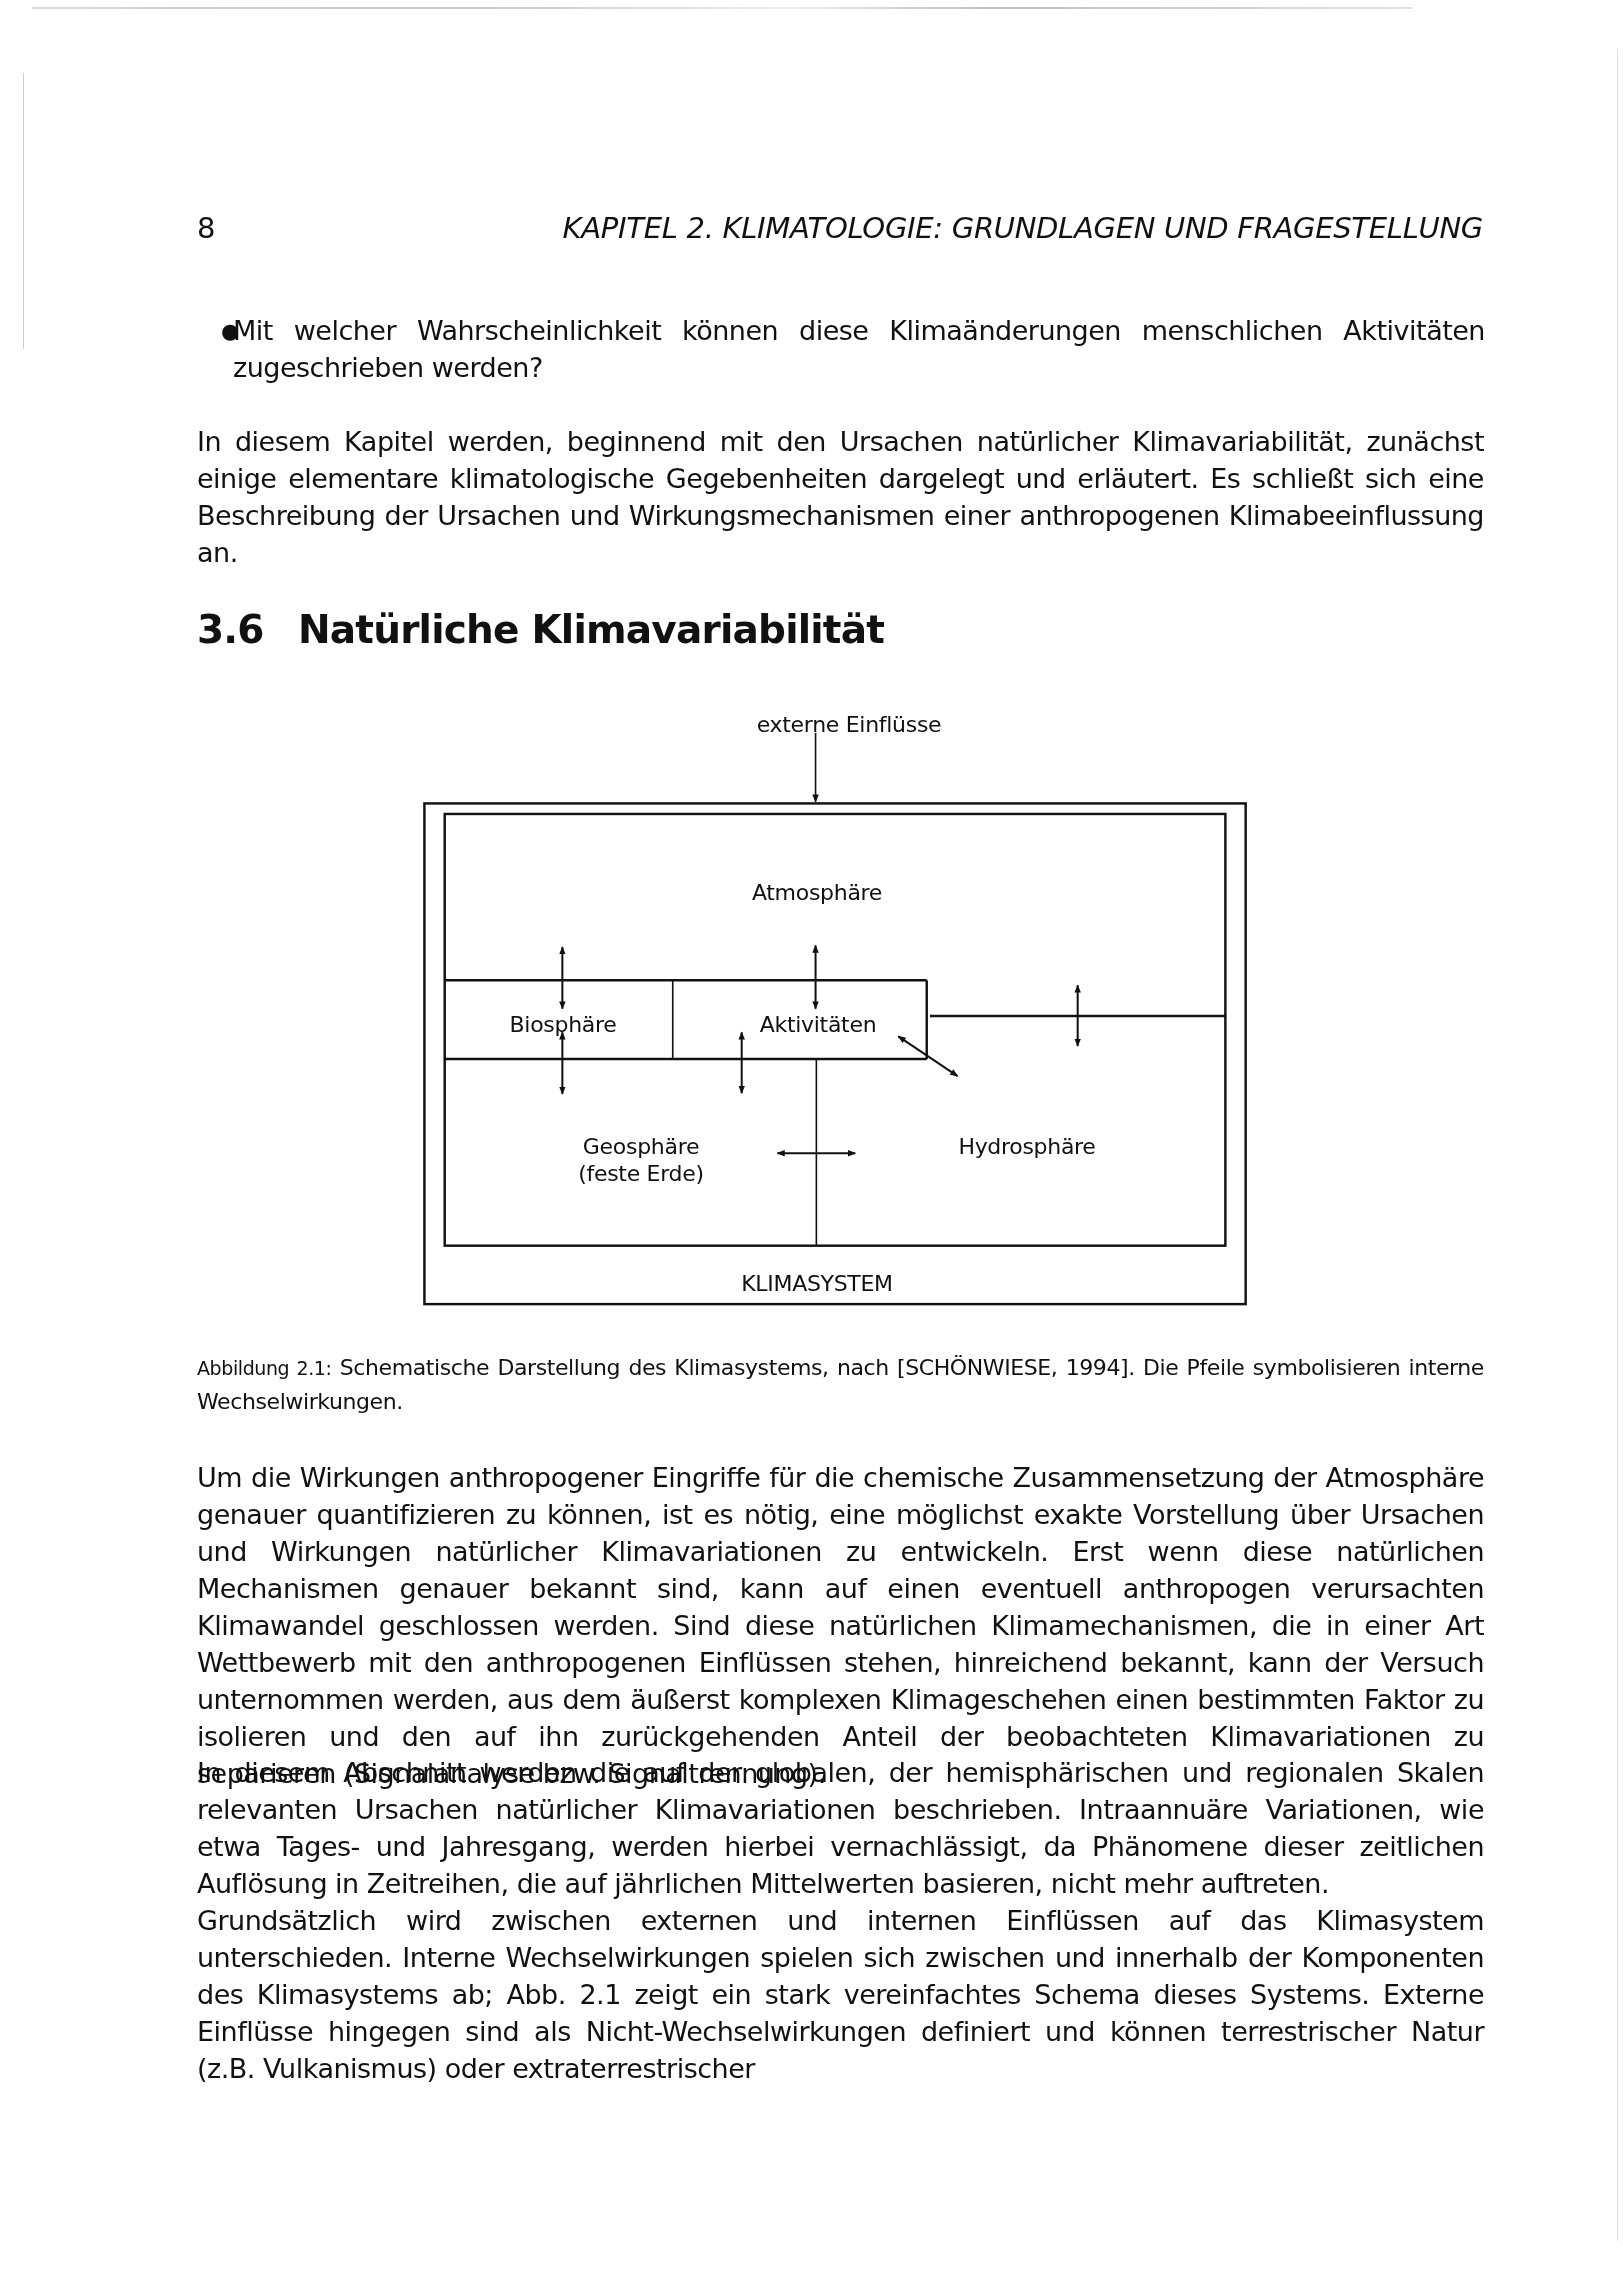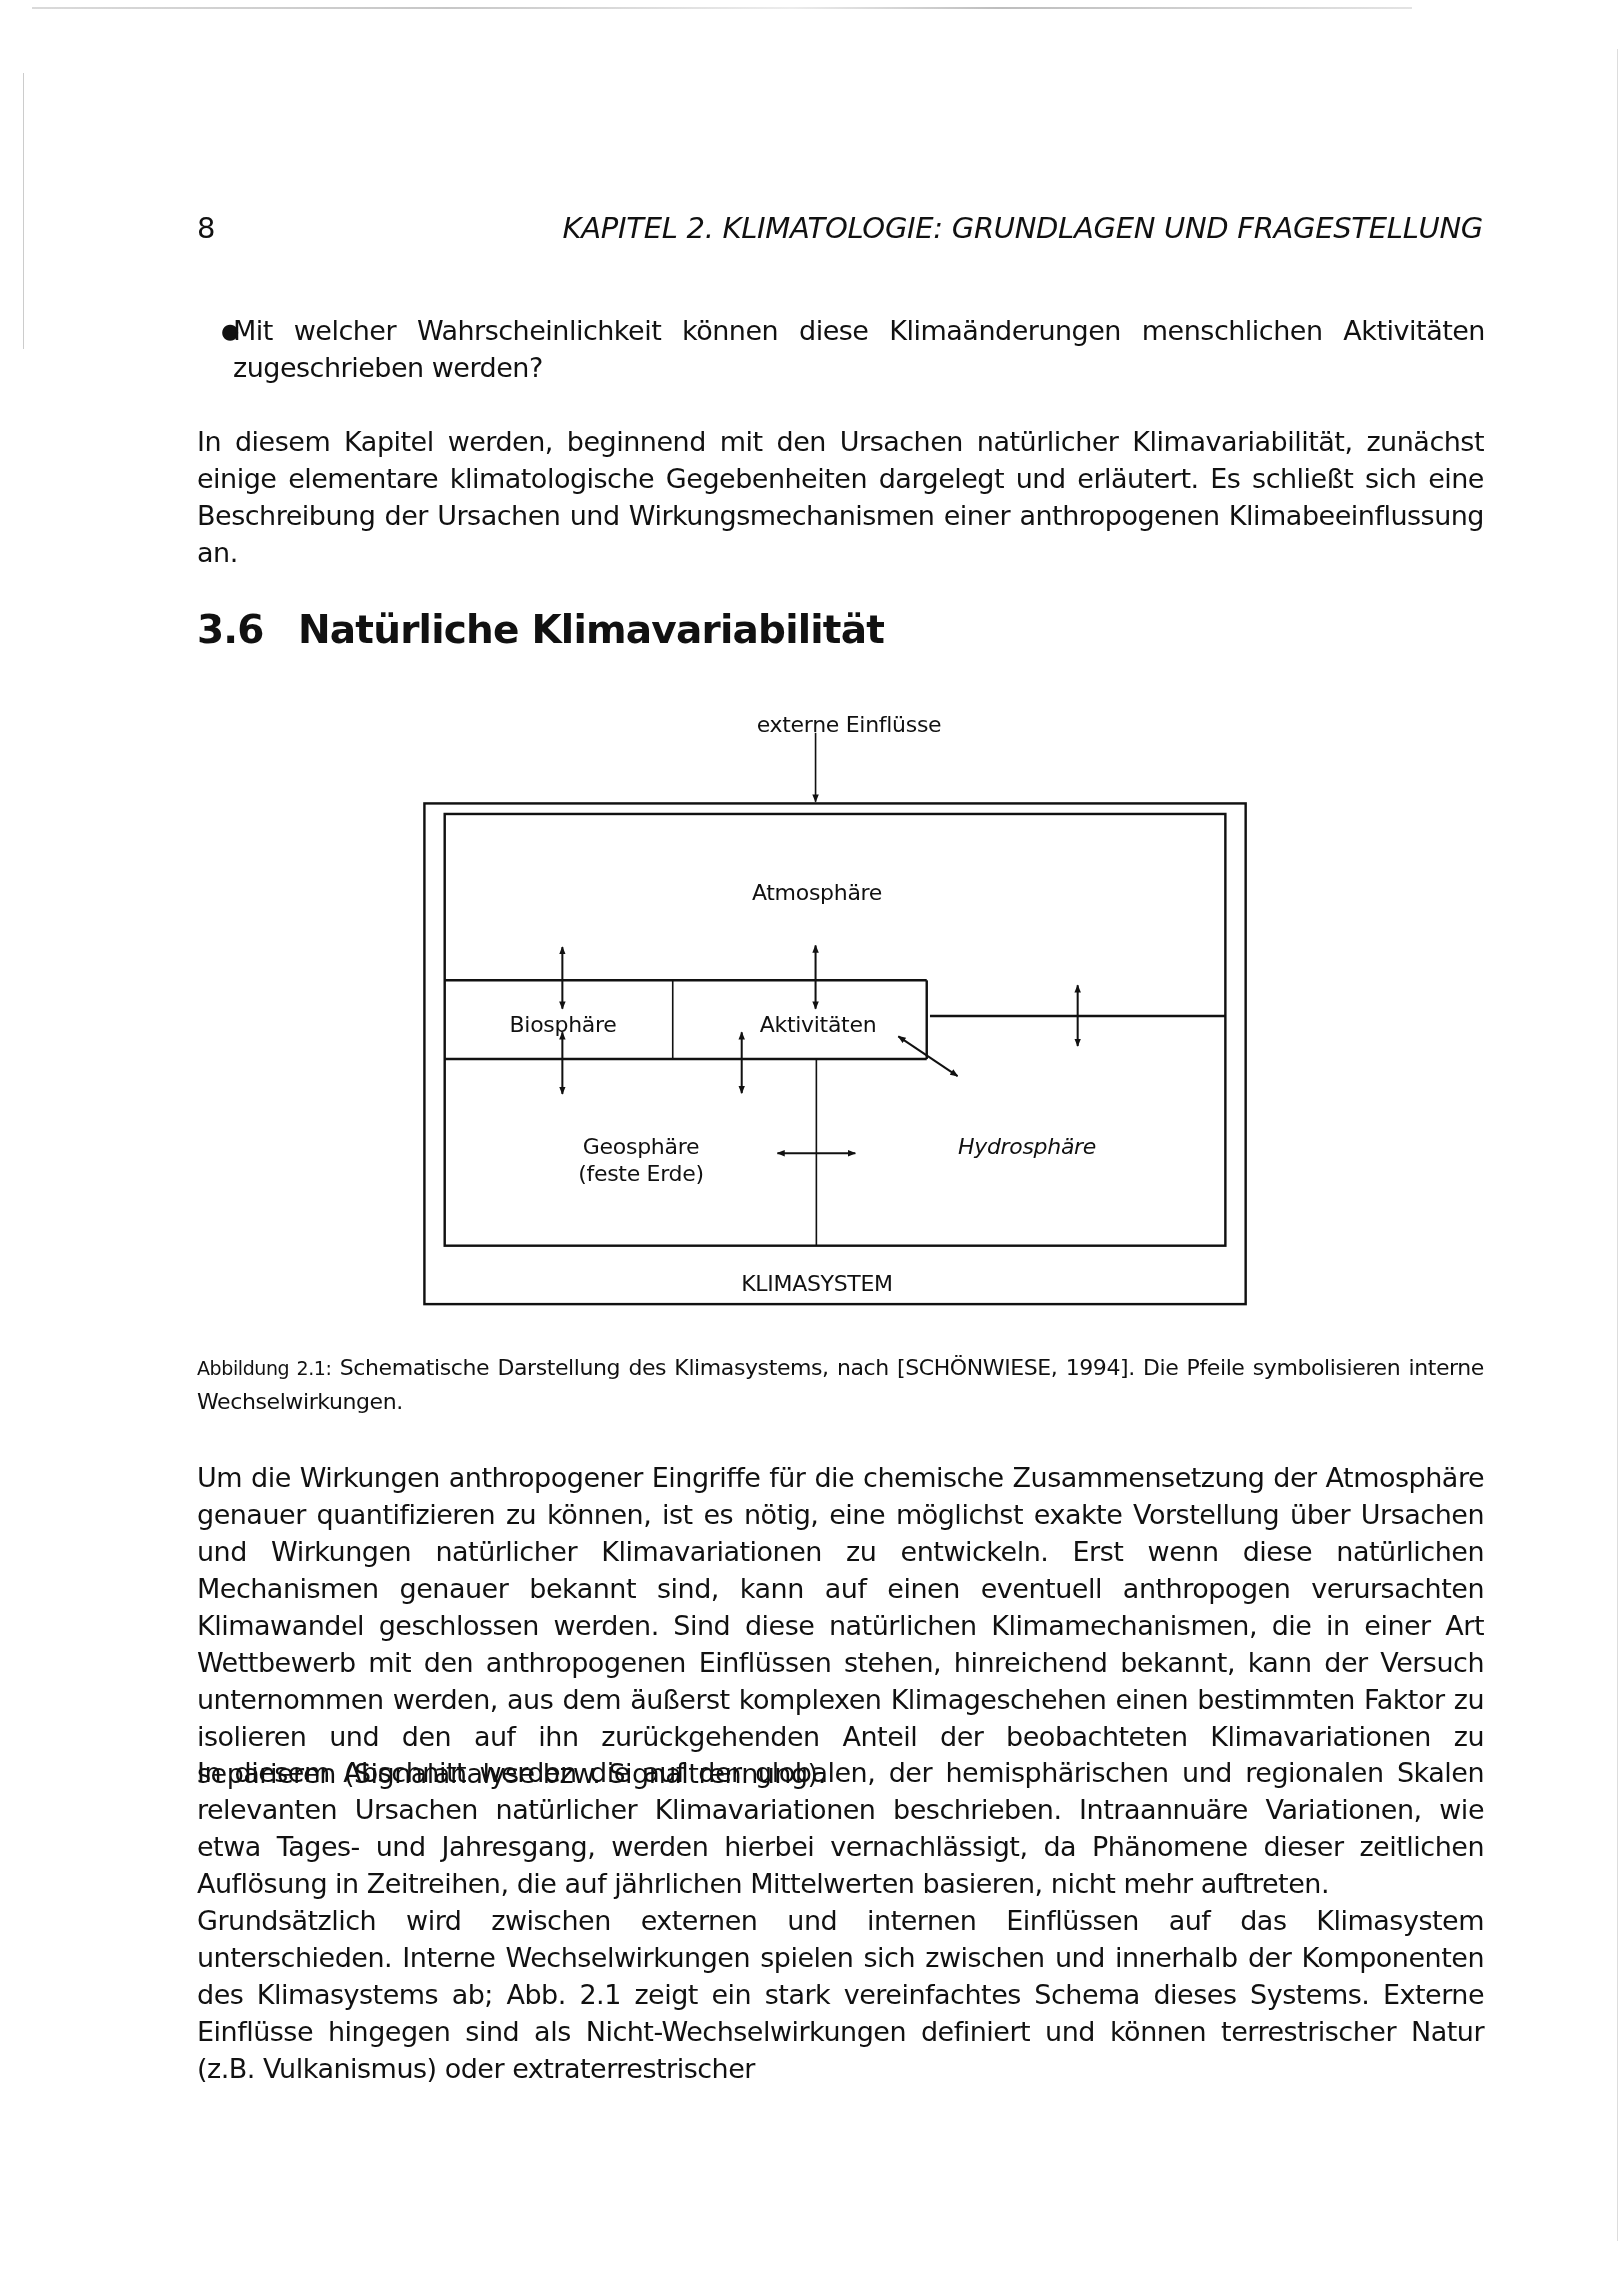--- a/index.html
+++ b/index.html
@@ -82,21 +82,21 @@
 </svg>
 
 <div class="dlabel" style="left:817px; top:711px;margin-left:32px;">externe Einflüsse</div>
 <div class="dlabel" style="left:817px; top:879px;">Atmosphäre</div>
 <div class="dlabel" style="left:563px; top:1011px;">Biosphäre</div>
 <div class="dlabel" style="left:818px; top:1011px;">Aktivitäten</div>
 <div class="dlabel" style="left:632px; top:1133px;margin-left:9px;">
   <div>Geosphäre</div>
   <div>(feste Erde)</div>
 </div>
-<div class="dlabel" style="left:1027px; top:1133px;font-style:italic;">Hydrosphäre</div>
+<div class="dlabel" style="left:1027px; top:1133px;">Hydrosphäre</div>
 <div class="dlabel" style="left:817px; top:1270px;">KLIMASYSTEM</div>
 
 <div class="caption">
   <span class="lbl">Abbildung 2.1:</span>
   <span>Schematische Darstellung des Klimasystems, nach [SCHÖNWIESE, 1994]. Die Pfeile symbolisieren interne Wechselwirkungen.</span>
 </div>
 
 <div class="text" style="top:1459px;">Um die Wirkungen anthropogener Eingriffe für die chemische Zusammensetzung der Atmosphäre genauer quantifizieren zu können, ist es nötig, eine möglichst exakte Vorstellung über Ursachen und Wirkungen natürlicher Klimavariationen zu entwickeln. Erst wenn diese natürlichen Mechanismen genauer bekannt sind, kann auf einen eventuell anthropogen verursachten Klimawandel geschlossen werden. Sind diese natürlichen Klimamechanismen, die in einer Art Wettbewerb mit den anthropogenen Einflüssen stehen, hinreichend bekannt, kann der Versuch unternommen werden, aus dem äußerst komplexen Klimageschehen einen bestimmten Faktor zu isolieren und den auf ihn zurückgehenden Anteil der beobachteten Klimavariationen zu separieren (Signalanalyse bzw. Signaltrennung).</div>
 <div class="text" style="top:1754px;">In diesem Abschnitt werden die auf der globalen, der hemisphärischen und regionalen Skalen relevanten Ursachen natürlicher Klimavariationen beschrieben. Intraannuäre Variationen, wie etwa Tages- und Jahresgang, werden hierbei vernachlässigt, da Phänomene dieser zeitlichen Auflösung in Zeitreihen, die auf jährlichen Mittelwerten basieren, nicht mehr auftreten.</div>
 <div class="text" style="top:1902px;">Grundsätzlich wird zwischen externen und internen Einflüssen auf das Klimasystem unterschieden. Interne Wechselwirkungen spielen sich zwischen und innerhalb der Komponenten des Klimasystems ab; Abb. 2.1 zeigt ein stark vereinfachtes Schema dieses Systems. Externe Einflüsse hingegen sind als Nicht-Wechselwirkungen definiert und können terrestrischer Natur (z.B. Vulkanismus) oder extraterrestrischer</div>

